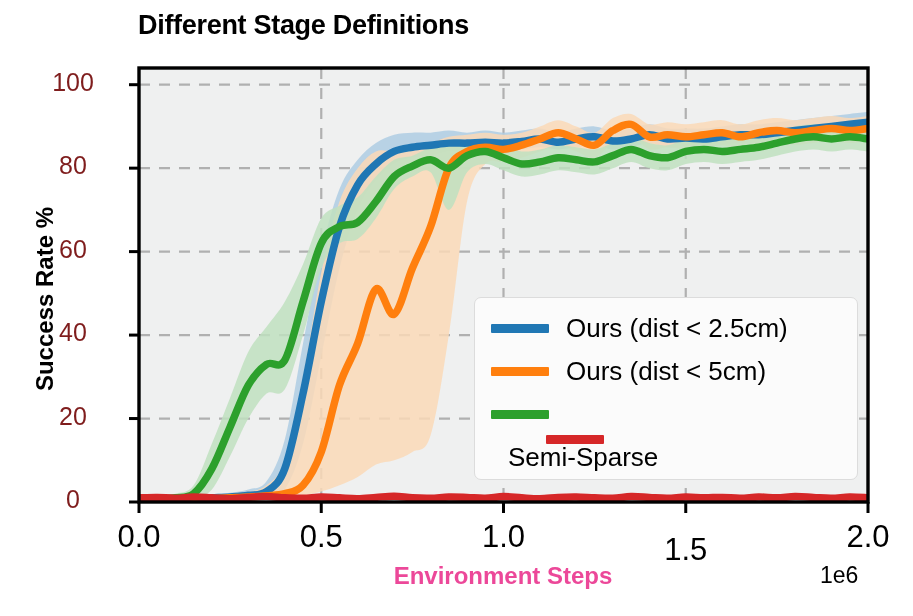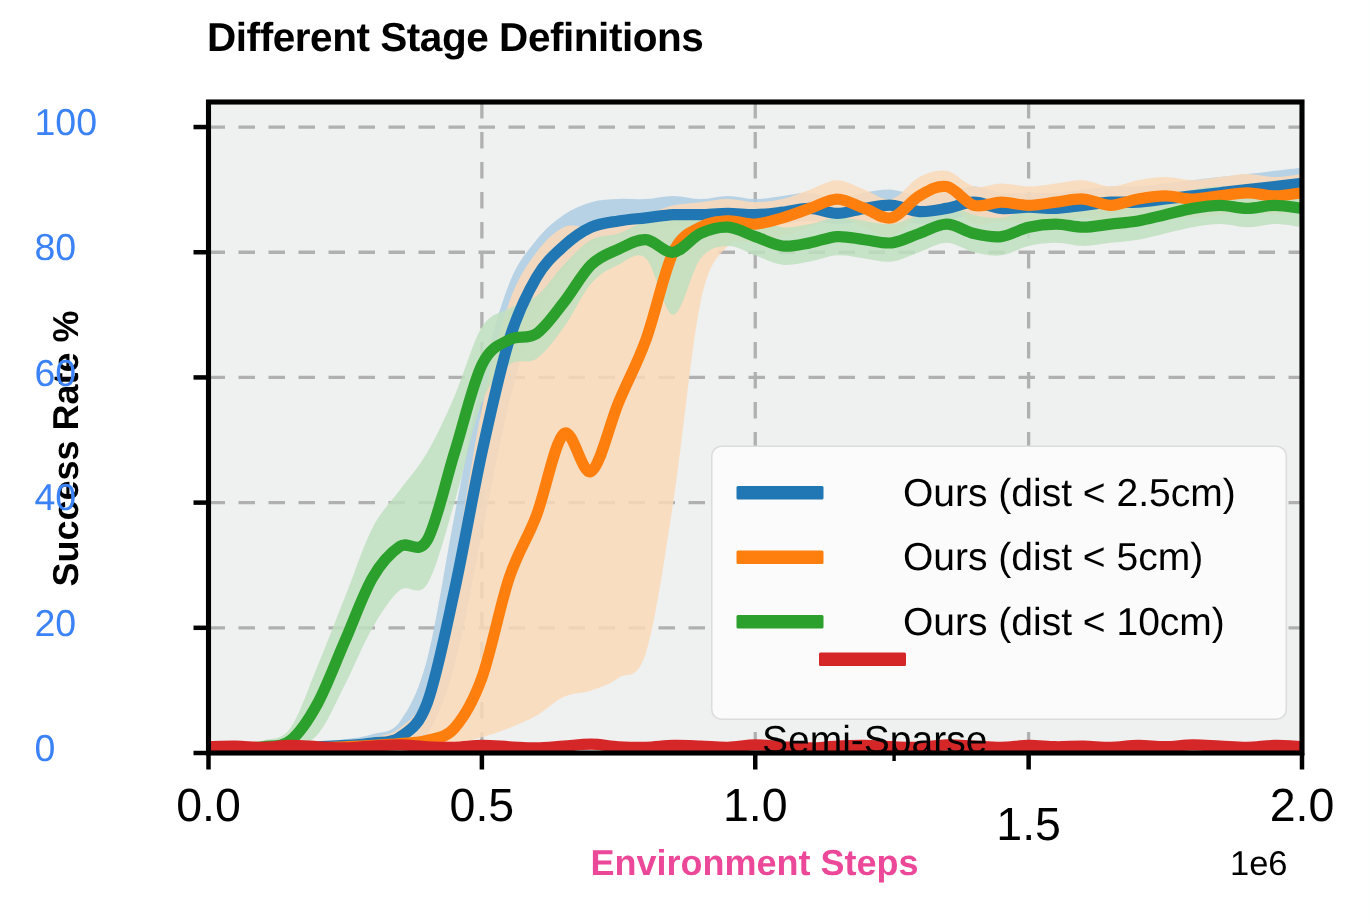--- a/index.html
+++ b/index.html
@@ -61,23 +61,23 @@
     left: 820px;
     top: 562px;
     font-size: 23px;
     color: #000000;
     font-family: "Liberation Sans", sans-serif;
   }
   .ytick-label {
     position: absolute;
     right: 0;
     width: 100px;
-    text-align: left;
+    text-align: center;
     font-size: 25px;
-    color: #3b82f6;
+    color: #7f1d1d;
     font-family: "Liberation Sans", sans-serif;
   }
   .xtick-label {
     position: absolute;
     width: 100px;
     text-align: center;
     font-size: 31px;
     color: #000000;
     font-family: Liberation Sans, sans-serif;
   }
@@ -102,21 +102,20 @@
     border: 1.6px solid #dcdcdc;
     border-radius: 7px;
     box-sizing: border-box;
   }
   .legend-row {
     position: absolute;
     left: 16px;
     height: 44px;
     display: flex;
     align-items: center;
-    gap: 36px;
   }
   .legend-swatch {
     width: 58px;
     height: 9px;
     border-radius: 1px;
     flex: none;
   }
   .legend-text {
     margin-left: 17px;
     font-size: 26px;
@@ -205,21 +204,20 @@
       <div class="legend-row" style="top: 8px;">
         <span class="legend-swatch" style="background: rgb(32, 119, 180);"></span>
         <span class="legend-text">Ours (dist &lt; 2.5cm)</span>
       </div>
       <div class="legend-row" style="top: 51px;">
         <span class="legend-swatch" style="background: rgb(255, 127, 14);"></span>
         <span class="legend-text">Ours (dist &lt; 5cm)</span>
       </div>
       <div class="legend-row" style="top: 94px;">
         <span class="legend-swatch" style="background: rgb(44, 160, 44);"></span>
-        <span class="legend-text">Ours (dist &lt; 10cm)</span>
       </div>
       <div class="legend-row" style="top: 137px; flex-direction: column;">
         <span class="legend-swatch" style="background: rgb(214, 39, 40);"></span>
         <span class="legend-text">Semi-Sparse</span>
       </div>
     </div>
 
 </div>
 
 </body></html>

